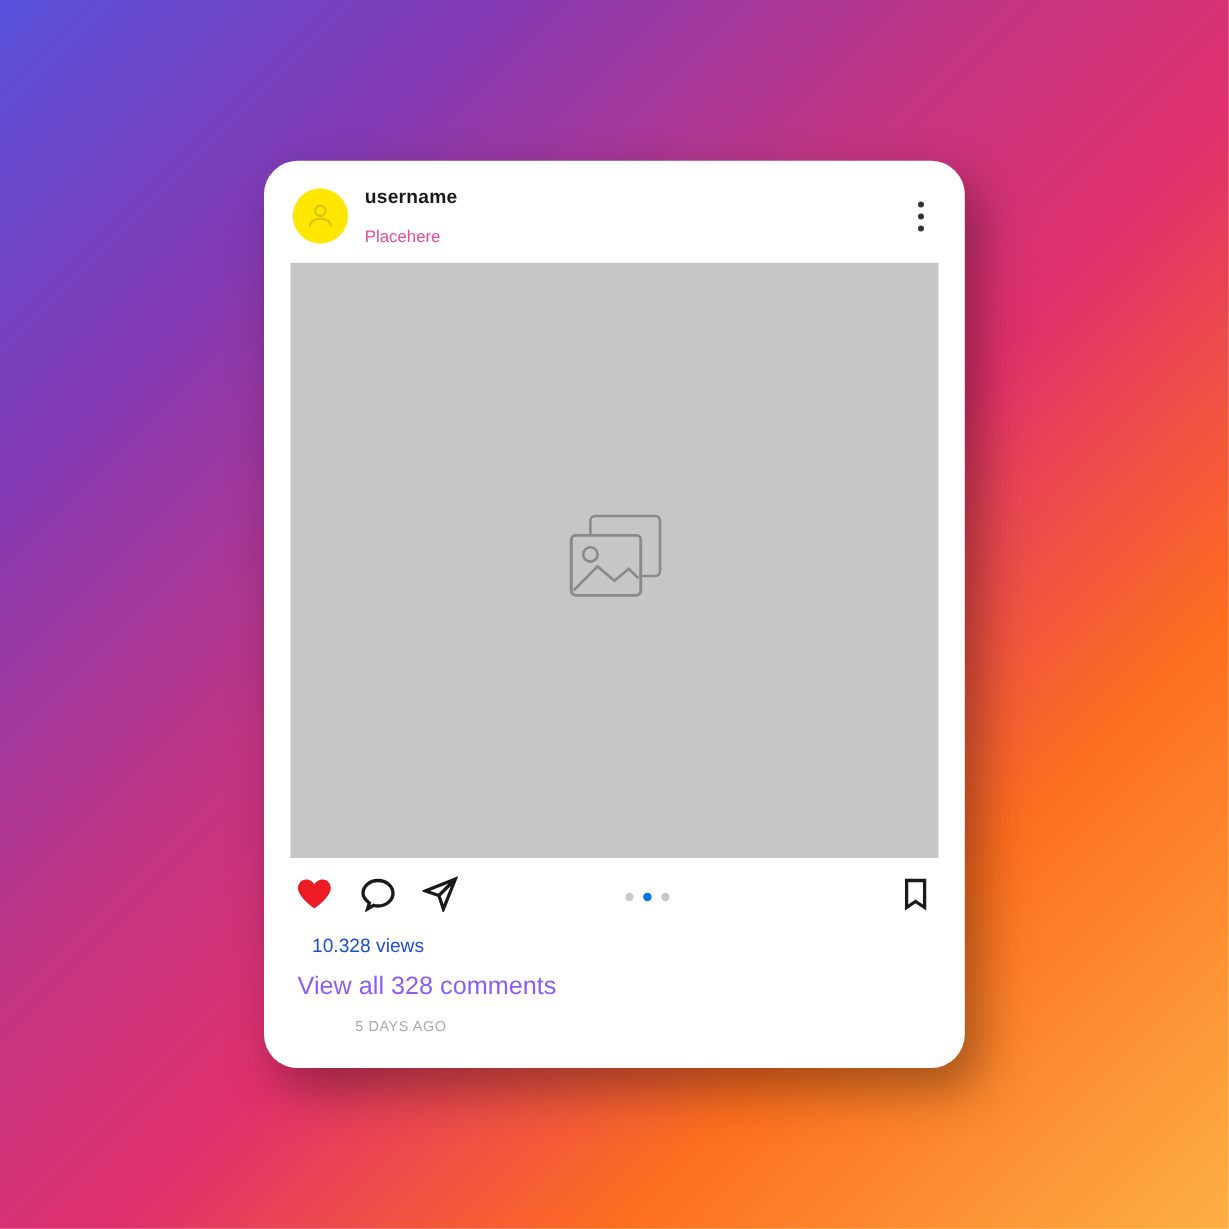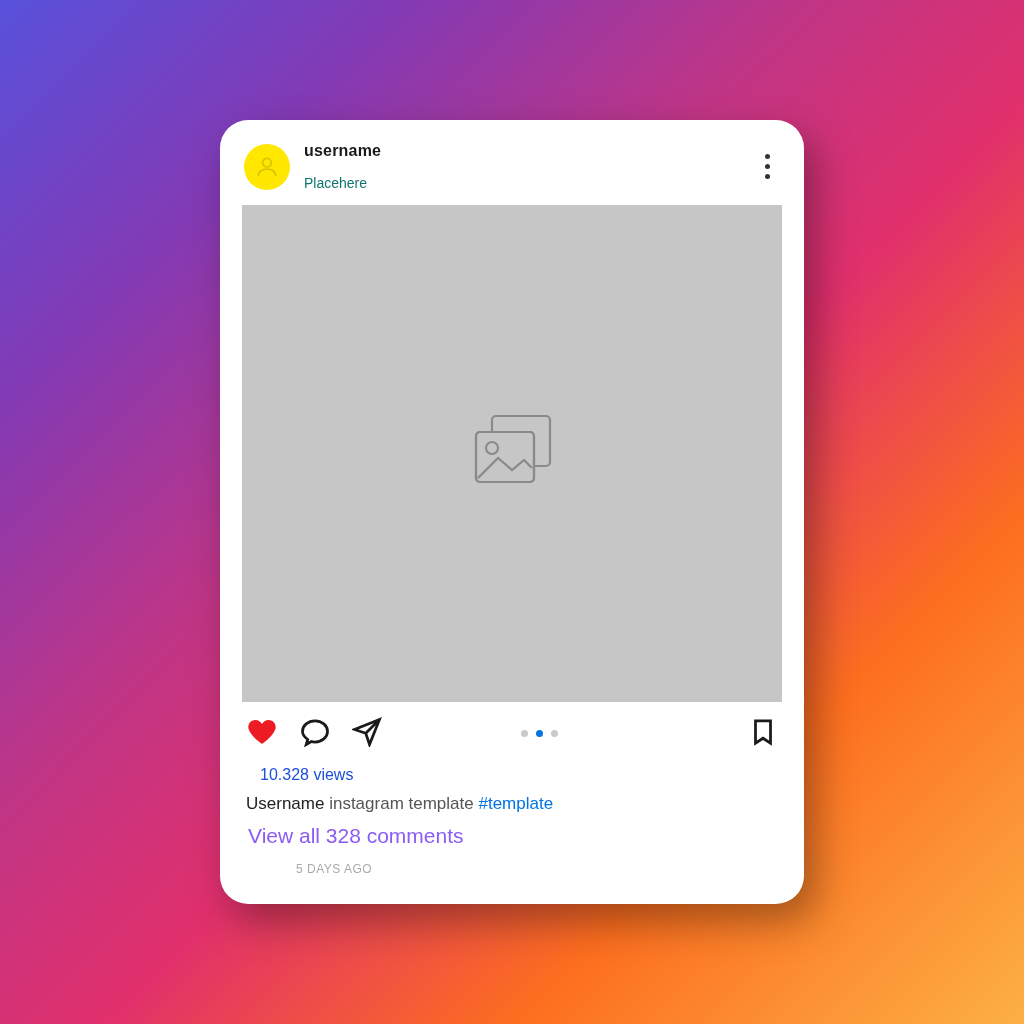--- a/index.html
+++ b/index.html
@@ -42,21 +42,21 @@
       flex: 1;
     }
     .username {
       font-weight: 700;
       font-size: 16px;
       color: #1a1a1a;
       letter-spacing: 0.2px;
     }
     .location {
       font-size: 14px;
-      color: #0f766e;
+      color: #ec4899;
       margin-top: 15px;
     }
     .more-dots {
       display: flex;
       flex-direction: column;
       gap: 5px;
       padding: 4px 6px;
       cursor: pointer;
     }
     .more-dots span {
@@ -192,22 +192,17 @@
     </div>
     <div class="bookmark">
       <svg viewBox="0 0 24 24">
         <path d="M6 3h12v18l-6-4-6 4V3z"></path>
       </svg>
     </div>
   </div>
 
   <div class="views">10.328 views</div>
 
-  <div class="caption-row">
-    <span class="caption-user">Username</span> 
-    <span>instagram template</span> 
-    <span class="hashtag">#template</span>
-  </div>
 
   <div class="view-comments">View all 328 comments</div>
 
   <div class="timestamp">5 DAYS AGO</div>
 </div>
 
 </body></html>

